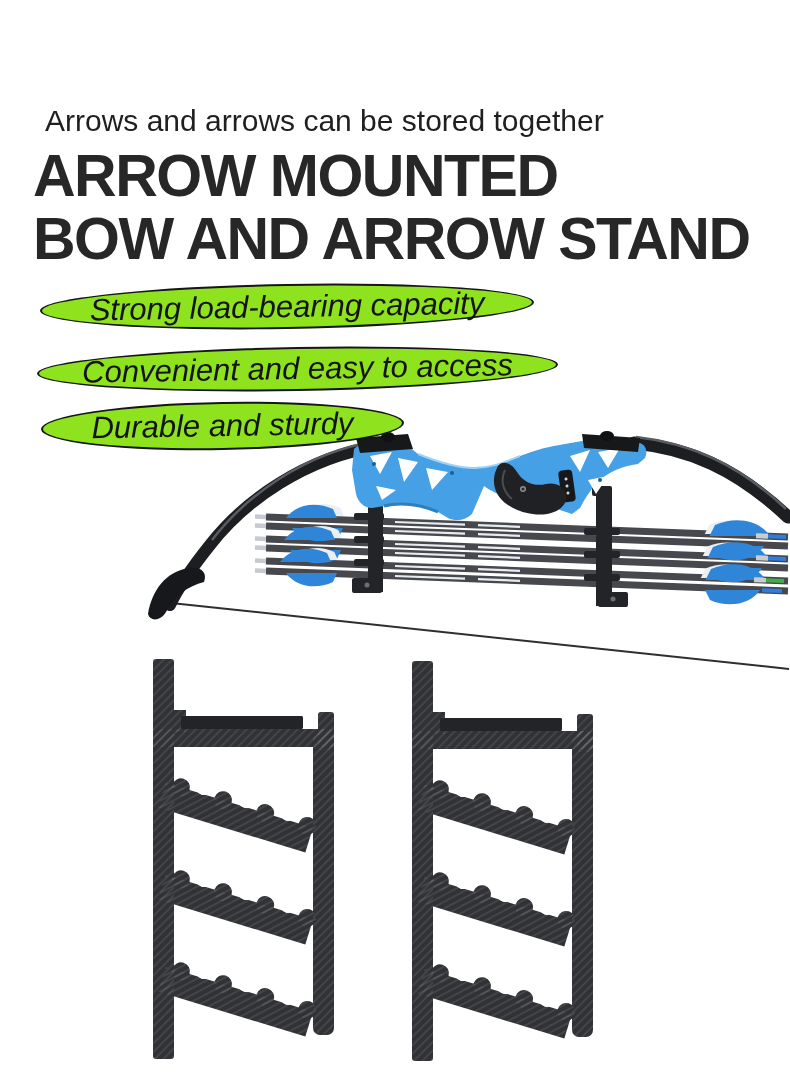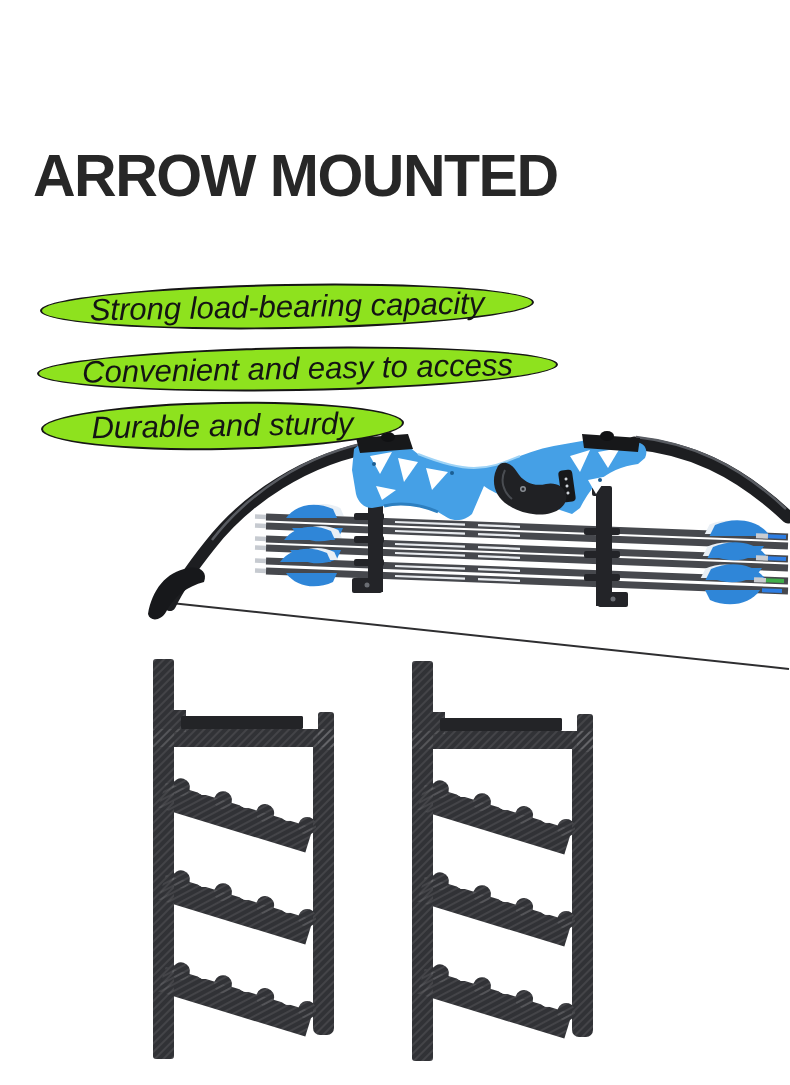--- a/index.html
+++ b/index.html
@@ -235,23 +235,25 @@
         <path d="M 505,470 C 500,480 503,492 512,499" stroke="#4a4d52" stroke-width="2" fill="none"></path>
         <circle cx="523" cy="489" r="3" fill="#8b9096"></circle>
           <circle cx="523" cy="489" r="1.5" fill="#2a2b2e"></circle>
       </g>
     </g>
 
     <use href="#bracket" transform="translate(150,655)"></use>
     <use href="#bracket" transform="translate(409,657)"></use>
   </svg>
 
+  <div class="tagline">Arrows and arrows can be stored together</div>
 
   <h1 class="title">
     <span>ARROW MOUNTED</span>
+    <span>BOW AND ARROW STAND</span>
   </h1>
 
   <div class="pill pill1">
     <span>Strong load-bearing capacity</span>
   </div>
   <div class="pill pill2">
     <span>Convenient and easy to access</span>
   </div>
   <div class="pill pill3">
     <span>Durable and sturdy</span>

